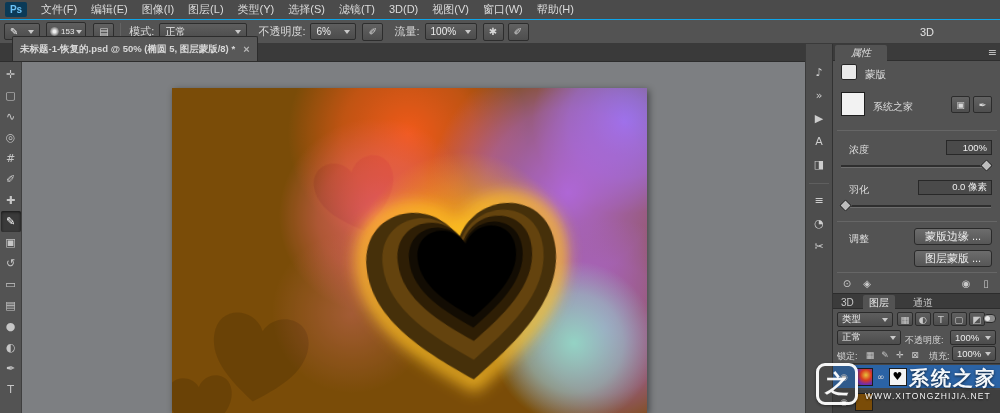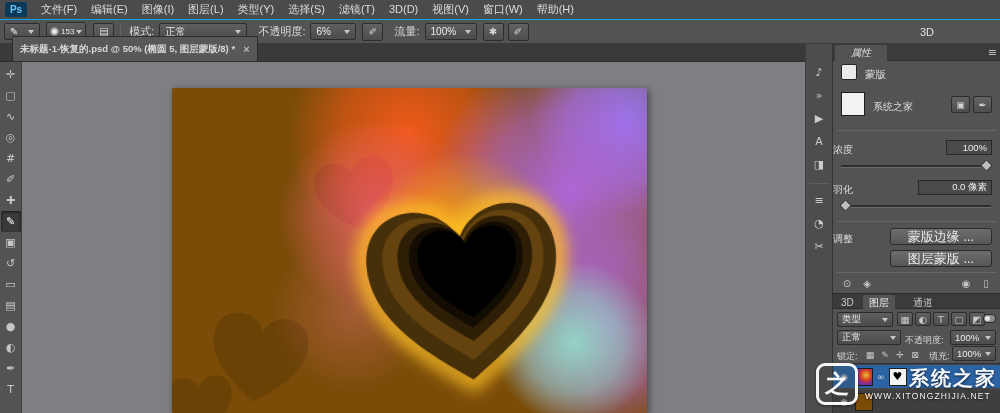--- a/index.html
+++ b/index.html
@@ -41,29 +41,29 @@
   
   .strip{position:absolute;left:805px;top:44px;width:27px;height:369px;background:#4d4d4d;border-left:1px solid #3b3b3b;display:flex;flex-direction:column;align-items:center;padding-top:20px;}
   .sicon{width:20px;height:17px;margin-bottom:6px;display:flex;align-items:center;justify-content:center;color:#cdcdcd;font-size:11px;font-family:"DejaVu Sans",sans-serif;border-radius:2px;flex:0 0 auto;}
   .sdiv{width:20px;height:1px;background:#393939;border-bottom:1px solid #5f5f5f;margin:4px 0 8px;flex:0 0 auto;}
 
   
   .panel{position:absolute;left:832px;top:44px;width:168px;height:369px;background:#535353;border-left:1px solid #323232;font-size:10px;color:#dedede;}
   .phead{position:absolute;left:0;top:0;width:168px;height:17px;background:#3b3b3b;border-bottom:1px solid #2e2e2e;}
   .props-tab{position:absolute;left:2px;top:1px;width:52px;height:16px;background:#535353;color:#e0e0e0;font-size:10px;display:flex;align-items:center;justify-content:center;border-radius:2px 2px 0 0;font-style:italic;}
   .phead-menu{position:absolute;right:4px;top:2px;color:#bdbdbd;font-size:11px;font-family:"DejaVu Sans",sans-serif;}
-  .prow-label{position:absolute;left:0;white-space:nowrap;}
+  .prow-label{position:absolute;left:16px;white-space:nowrap;}
   .mask-badge{position:absolute;left:8px;top:20px;width:16px;height:16px;background:#e9e9e9;border:1px solid #262626;border-radius:2px;}
   .mask-thumb{position:absolute;left:8px;top:48px;width:24px;height:24px;background:#f2f2f2;border:1px solid #1f1f1f;}
   .mini-btn{position:absolute;width:19px;height:17px;background:linear-gradient(#636363,#4e4e4e);border:1px solid #2c2c2c;border-radius:2px;display:flex;align-items:center;justify-content:center;color:#d8d8d8;font-size:9px;font-family:"DejaVu Sans",sans-serif;}
   .num-box{position:absolute;height:15px;background:#4a4a4a;border:1px solid #282828;color:#efefef;font-size:9.5px;display:flex;align-items:center;justify-content:flex-end;padding:0 4px;}
   .pdiv{position:absolute;left:4px;width:160px;height:1px;background:#414141;border-bottom:1px solid #666;}
   .slider{position:absolute;left:8px;width:150px;height:3px;background:#2e2e2e;border-bottom:1px solid #6d6d6d;}
   .knob{position:absolute;top:-4px;width:9px;height:9px;background:#bdbdbd;border:1px solid #1e1e1e;transform:rotate(45deg);}
-  .ps-btn{position:absolute;right:8px;width:102px;height:17px;background:linear-gradient(#6d6d6d,#565656);border:1px solid #2a2a2a;border-radius:3px;color:#ececec;font-size:13px;display:flex;align-items:center;justify-content:center;white-space:nowrap;}
+  .ps-btn{position:absolute;right:8px;width:78px;height:17px;background:linear-gradient(#6d6d6d,#565656);border:1px solid #2a2a2a;border-radius:3px;color:#ececec;font-size:11px;display:flex;align-items:center;justify-content:center;white-space:nowrap;}
   .footer-icon{position:absolute;width:16px;height:14px;display:flex;align-items:center;justify-content:center;color:#c9c9c9;font-size:10px;font-family:"DejaVu Sans",sans-serif;}
 
   .ltabs{position:absolute;left:0;top:249px;width:168px;height:16px;background:#3b3b3b;border-top:1px solid #2c2c2c;border-bottom:1px solid #2c2c2c;}
   .ltab{position:absolute;top:1px;height:15px;display:flex;align-items:center;justify-content:center;color:#c9c9c9;font-size:10px;border-radius:2px 2px 0 0;padding:0 6px;}
   .ltab.active{background:#535353;color:#eee;}
   .pfield{position:absolute;display:flex;align-items:center;background:linear-gradient(#5e5e5e,#4c4c4c);border:1px solid #2b2b2b;border-radius:2px;height:15px;padding:0 4px;font-size:9.5px;color:#ececec;white-space:nowrap;}
   .ficon{position:absolute;width:16px;height:14px;display:flex;align-items:center;justify-content:center;color:#c9c9c9;font-size:9.5px;font-family:"DejaVu Sans",sans-serif;background:linear-gradient(#606060,#4d4d4d);border:1px solid #2d2d2d;border-radius:2px;}
   .small-label{position:absolute;font-size:9px;color:#d8d8d8;white-space:nowrap;}
   .lock-icon{position:absolute;width:14px;height:13px;display:flex;align-items:center;justify-content:center;color:#c9c9c9;font-size:9px;font-family:"DejaVu Sans",sans-serif;}
   .filter-switch{position:absolute;right:4px;top:270px;width:13px;height:9px;background:#8d8d8d;border:1px solid #2b2b2b;border-radius:4px;}

